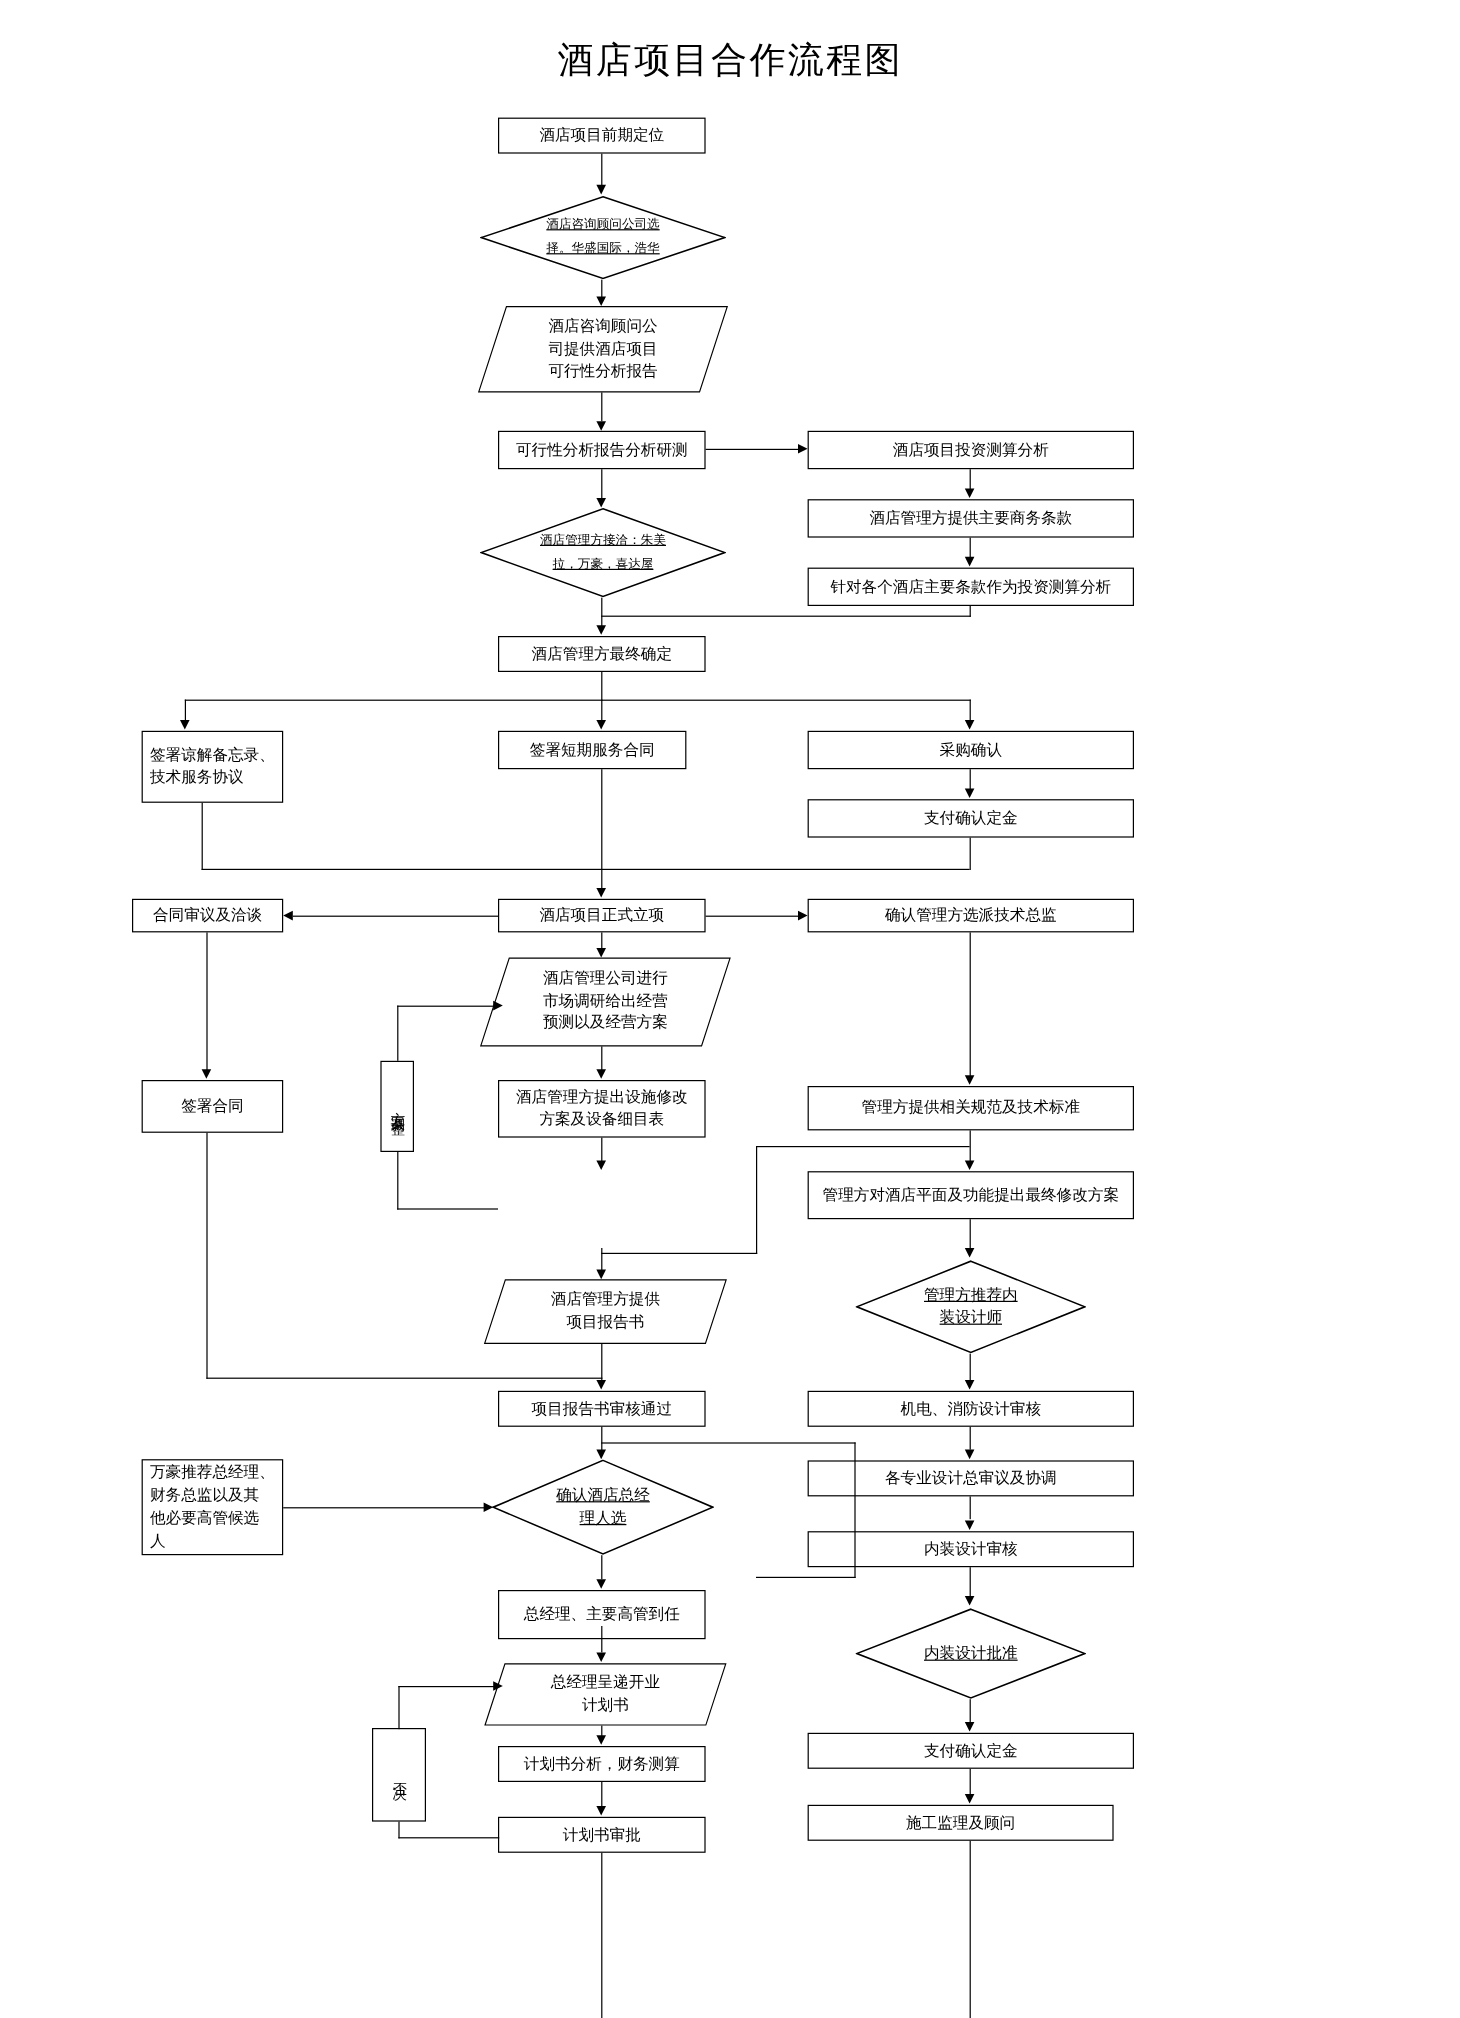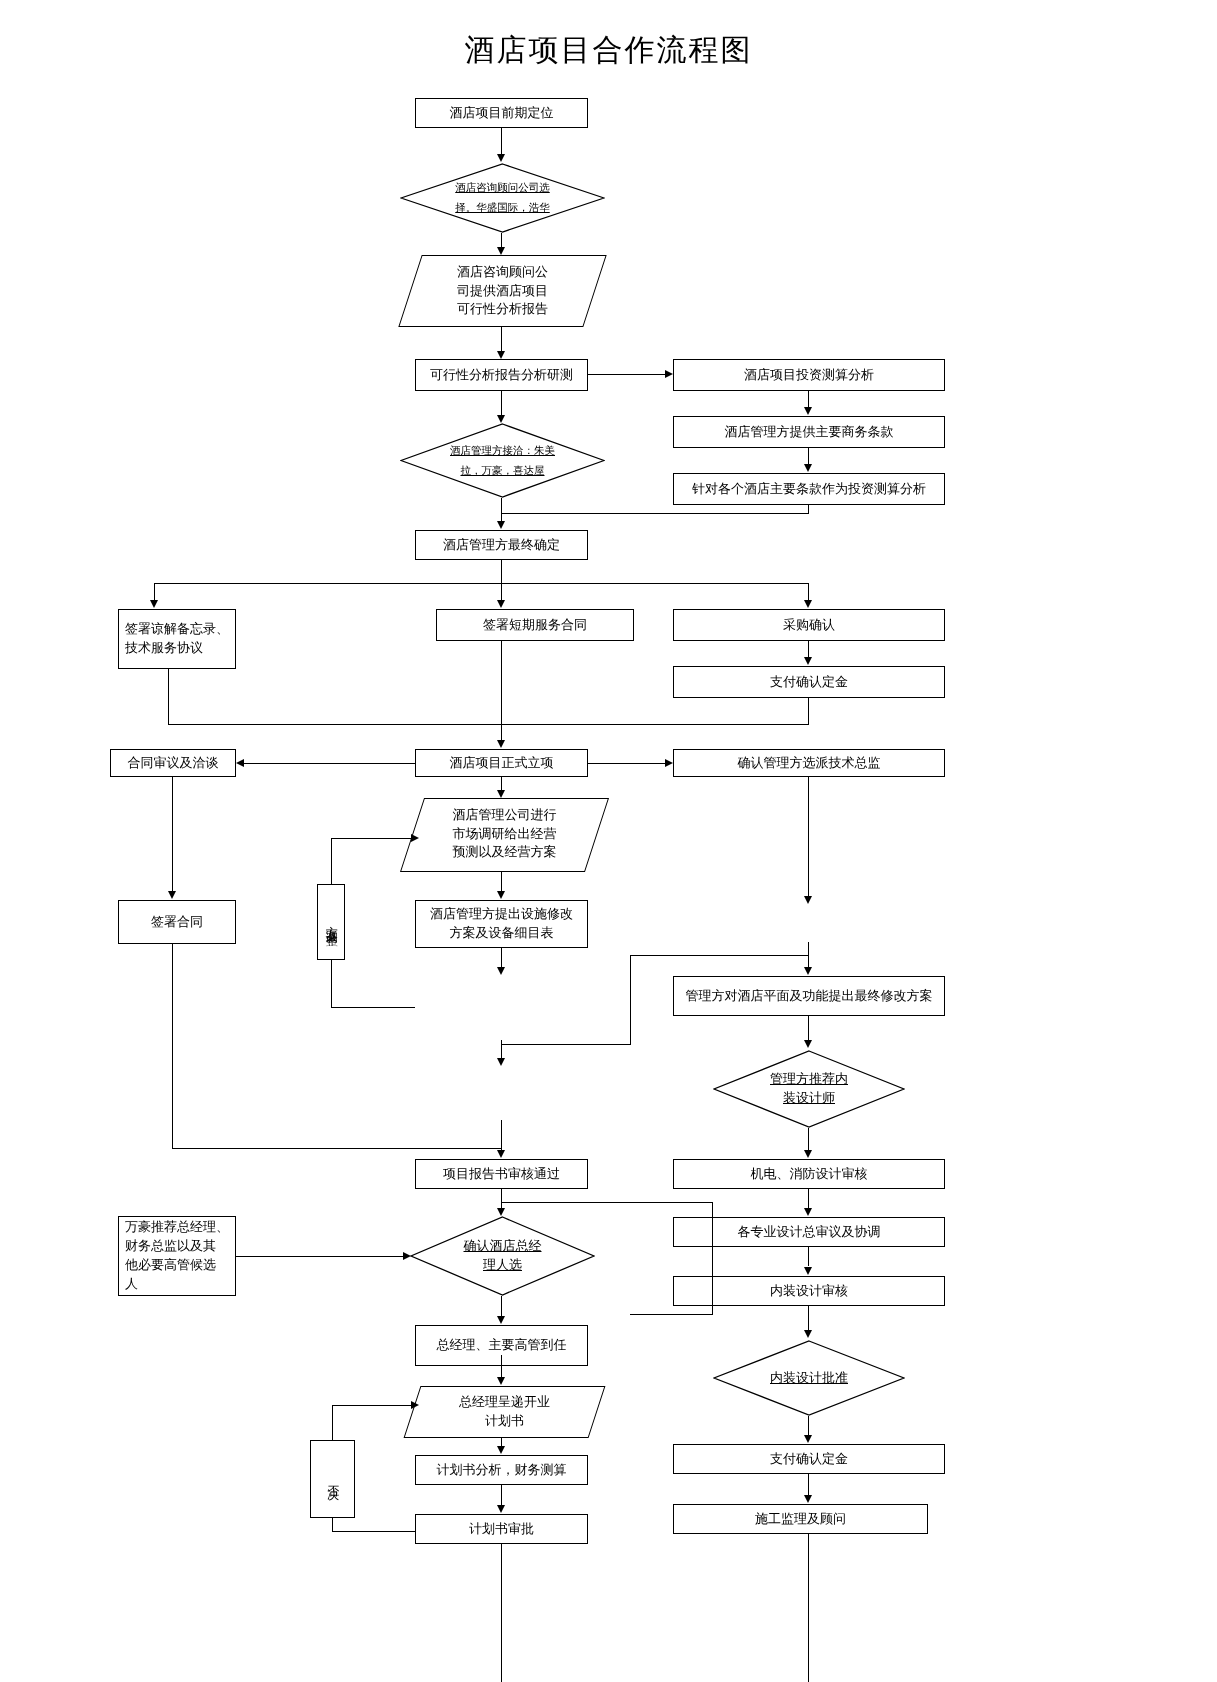--- a/index.html
+++ b/index.html
@@ -154,21 +154,21 @@
   <div class="node rect" style="left:415px;top:530px;width:173px;height:30px;">
     <span class="txt">酒店管理方最终确定</span>
   </div>
 
   <div class="node rect" style="left:118px;top:609px;width:118px;height:60px;">
     <span class="txt" style="text-align:left;">
       <span>签署谅解备忘录、</span><br><span>技术服务协议</span>
     </span>
   </div>
 
-  <div class="node rect" style="left:436px;top:609px;width:198px;height:32px;">
+  <div class="node rect" style="left:415px;top:609px;width:157px;height:32px;">
     <span class="txt">签署短期服务合同</span>
   </div>
 
   <div class="node rect" style="left:673px;top:609px;width:272px;height:32px;">
     <span class="txt">采购确认</span>
   </div>
 
   <div class="node rect" style="left:673px;top:666px;width:272px;height:32px;">
     <span class="txt">支付确认定金</span>
   </div>
@@ -199,26 +199,35 @@
   <div class="node rect" style="left:317px;top:884px;width:28px;height:76px;">
     <span class="txt vert" style="font-size:12px;">方案调整</span>
   </div>
 
   <div class="node rect" style="left:415px;top:900px;width:173px;height:48px;">
     <span class="txt">
       <span>酒店管理方提出设施修改</span><br><span>方案及设备细目表</span>
     </span>
   </div>
 
+  <div class="node rect" style="left:673px;top:905px;width:272px;height:37px;">
+    <span class="txt">管理方提供相关规范及技术标准</span>
+  </div>
 
 
   <div class="node rect" style="left:673px;top:976px;width:272px;height:40px;">
     <span class="txt">管理方对酒店平面及功能提出最终修改方案</span>
   </div>
 
+  <div class="node para" style="left:412px;top:1066px;width:185px;height:54px;">
+    <div class="skewbox"></div>
+    <span class="txt">
+      <span>酒店管理方提供</span><br><span>项目报告书</span>
+    </span>
+  </div>
 
   <div class="node diamond" style="left:713px;top:1050px;width:192px;height:78px;">
     <svg class="dshape" viewBox="0 0 192 78" preserveAspectRatio="none">
       <polygon points="96,1 191,39 96,77 1,39" fill="#fff" stroke="#000" stroke-width="1.3"></polygon>
     </svg>
     <span class="txt">
       <span>管理方推荐内</span><br><span>装设计师</span>
     </span>
   </div>
 

